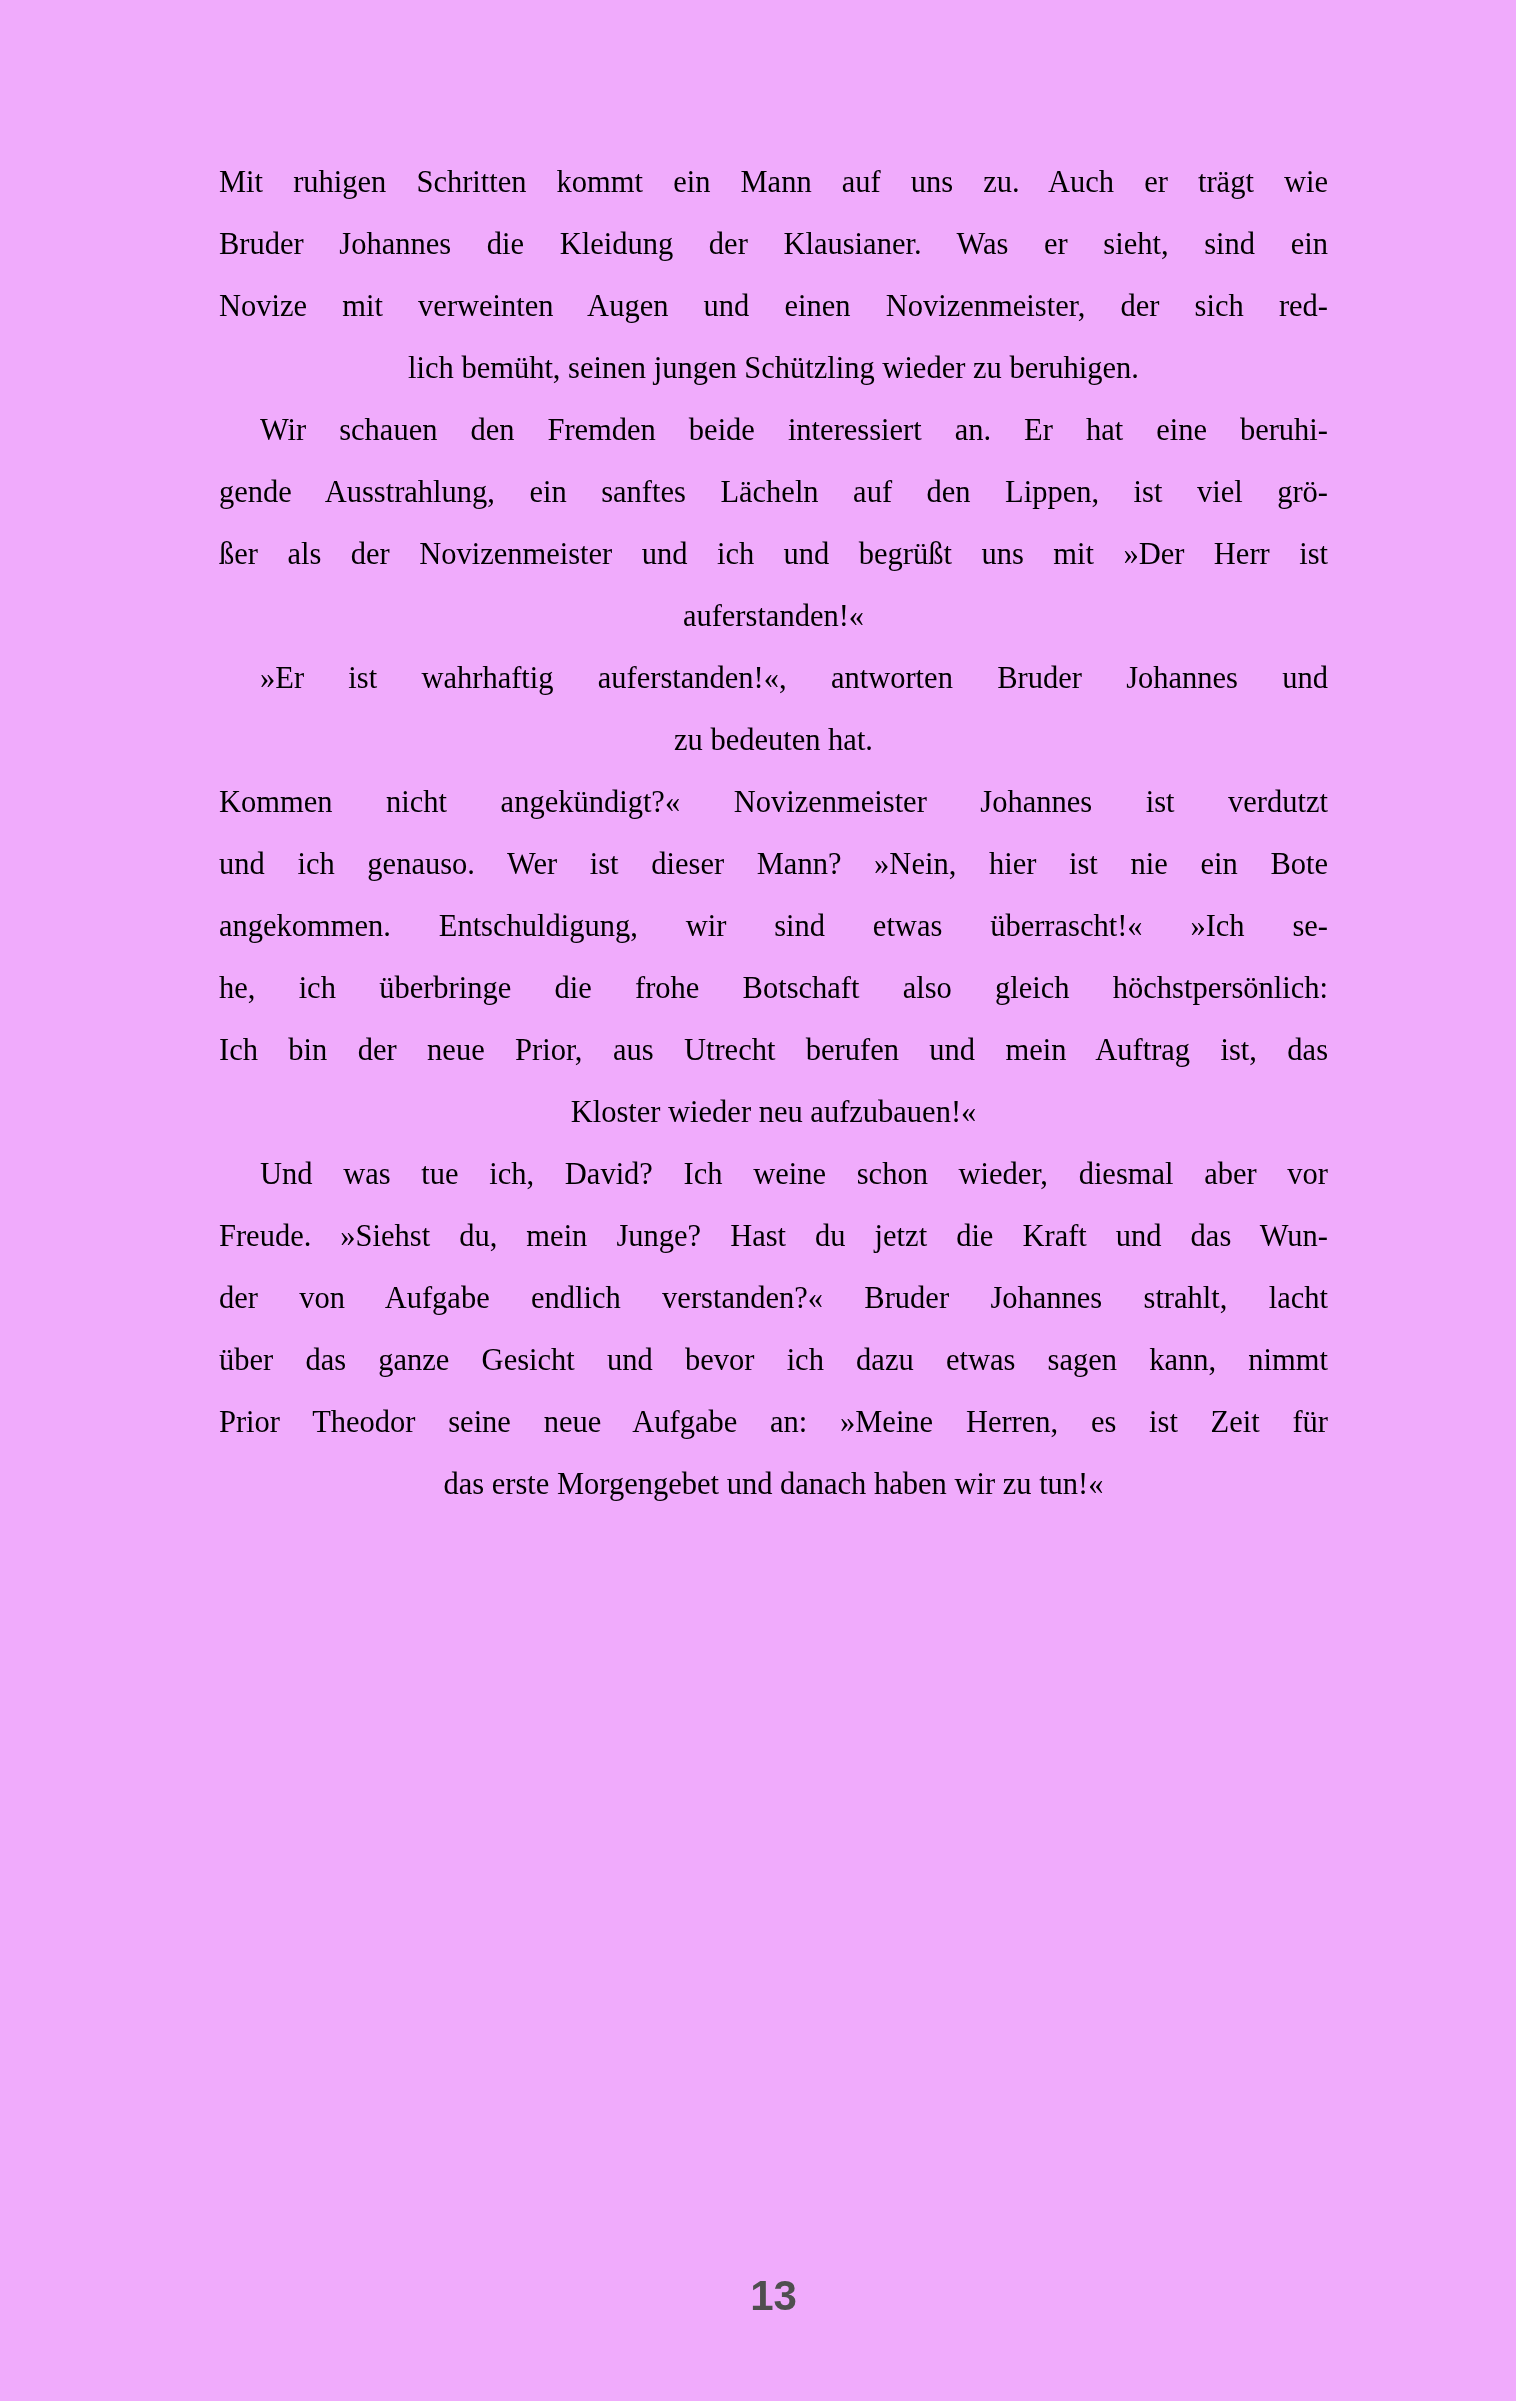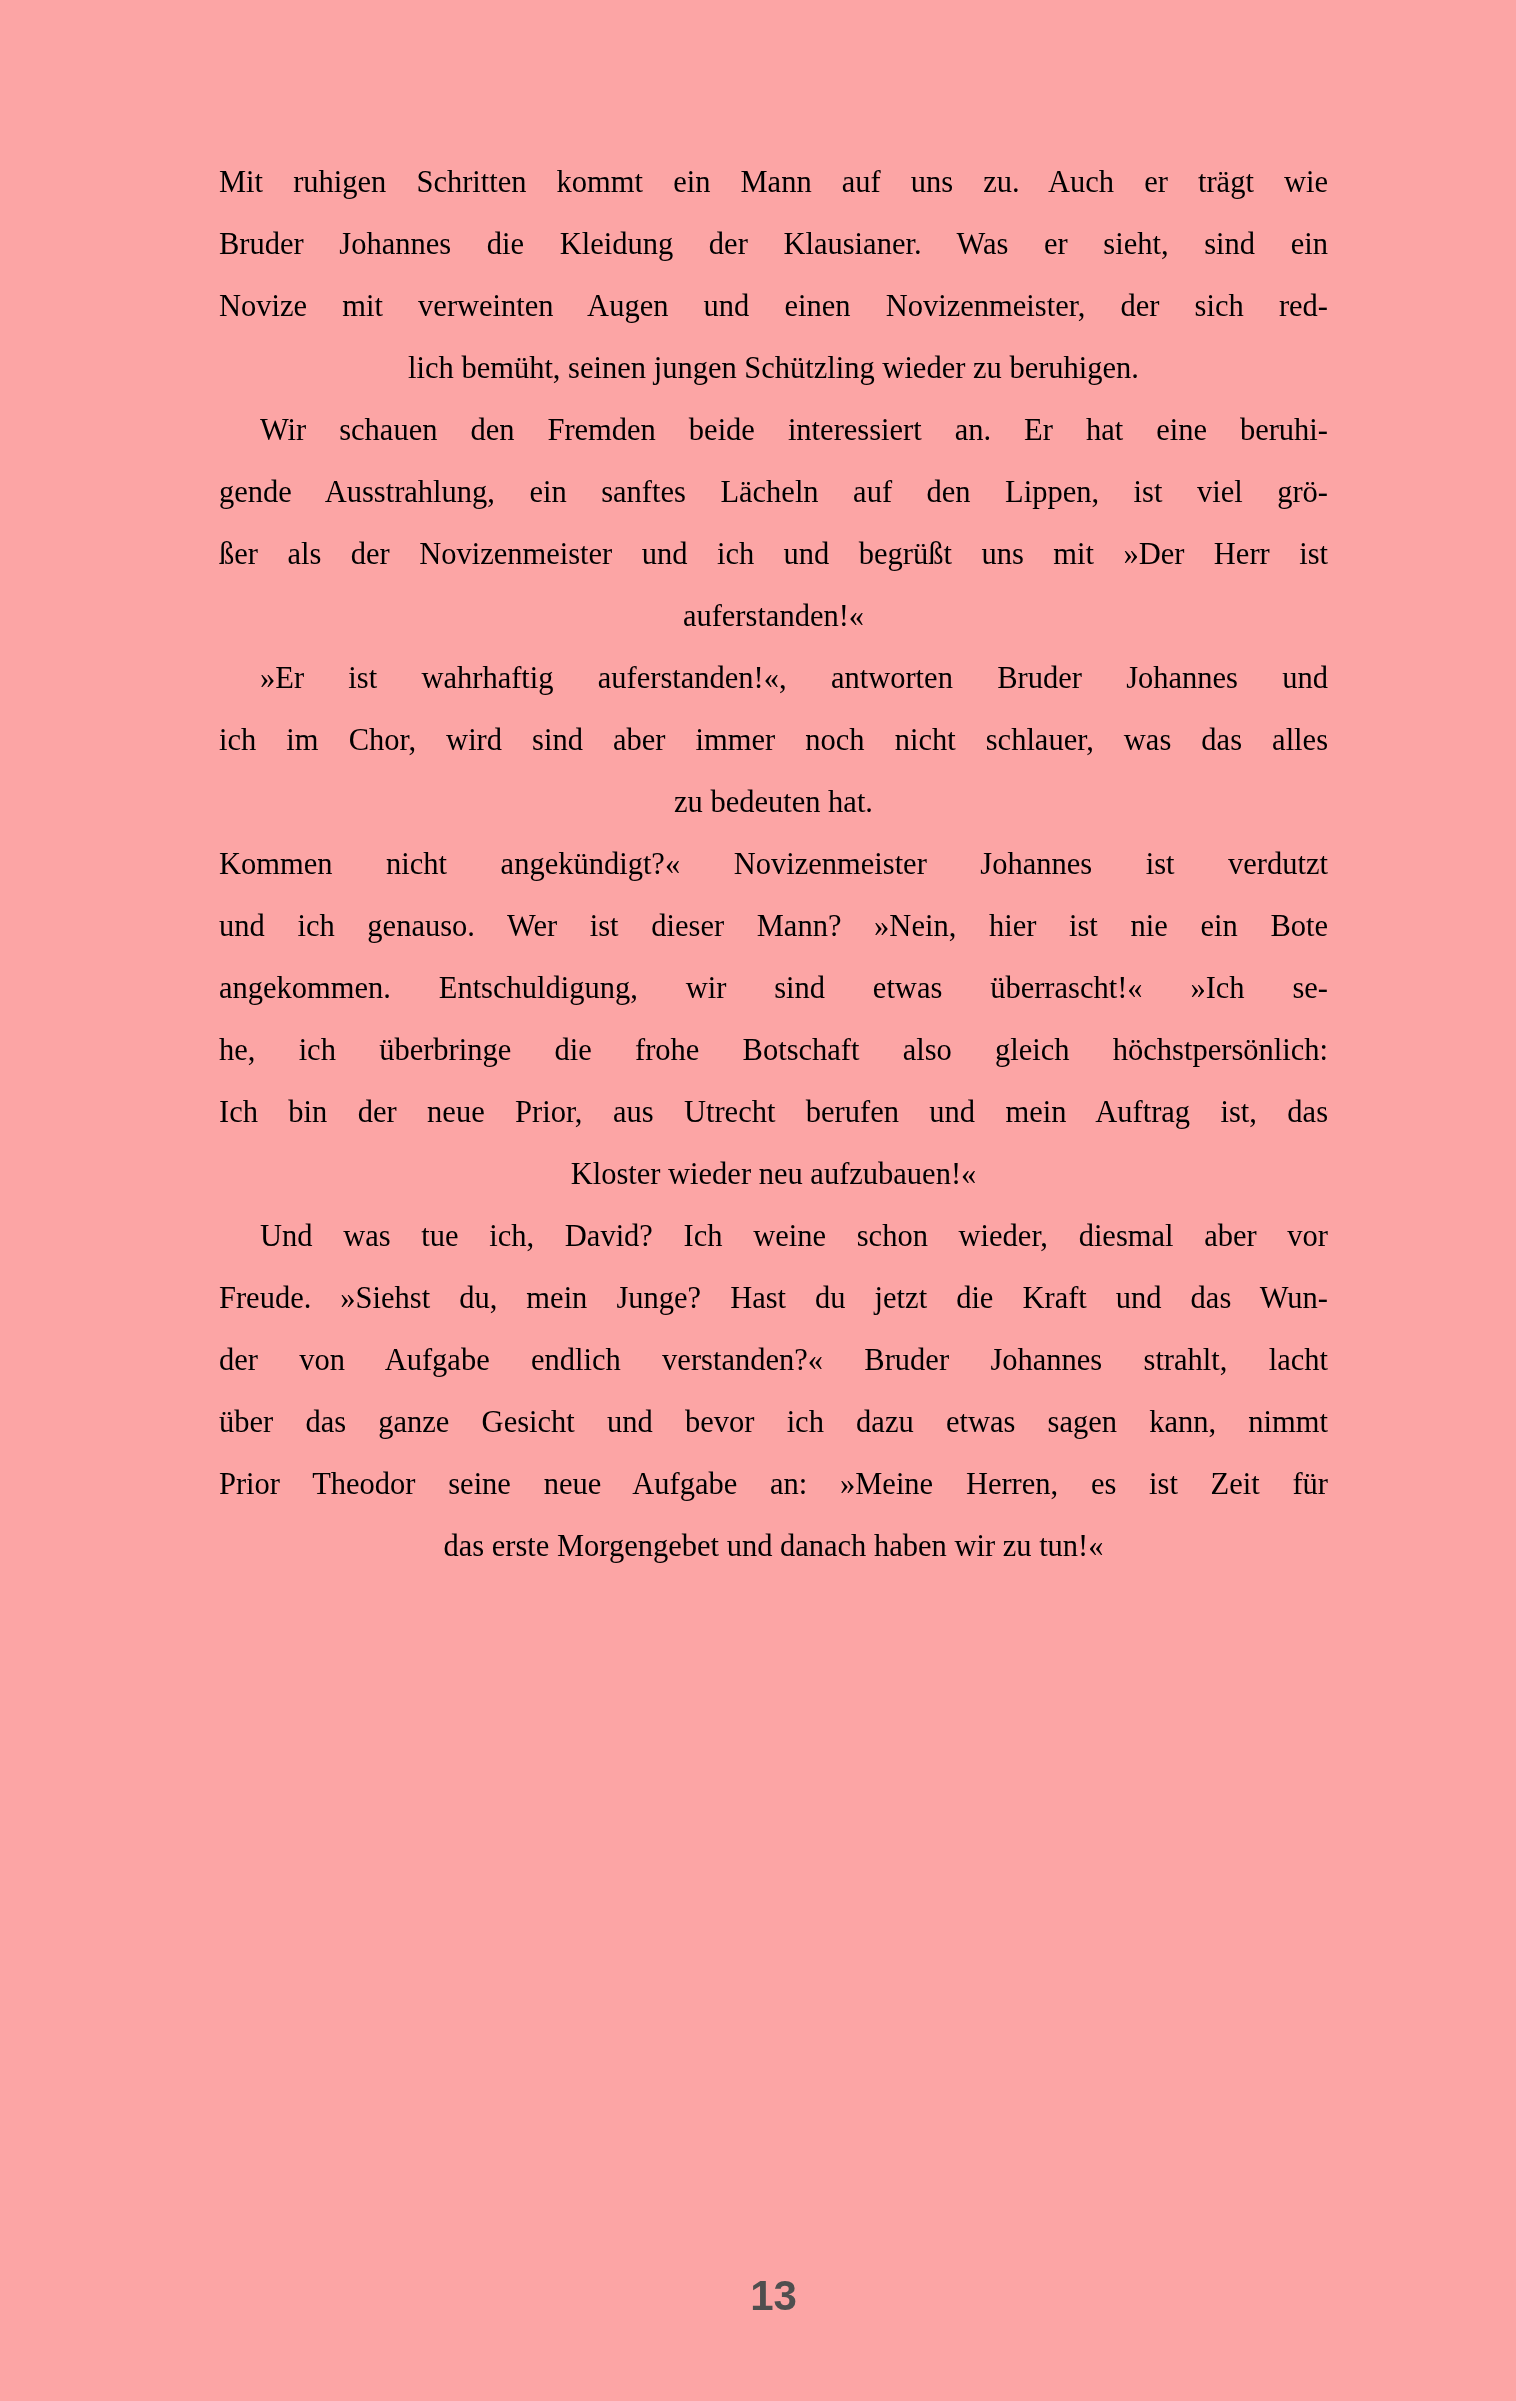--- a/index.html
+++ b/index.html
@@ -4,21 +4,21 @@
 <style>
   html, body {
     margin: 0;
     padding: 0;
     background: #ffffff;
   }
   .page {
     position: relative;
     width: 1517px;
     height: 2401px;
-    background: #fca5a5;
+    background: #f0abfc;
     overflow: hidden;
     font-family: "Liberation Serif", "DejaVu Serif", serif;
   }
   .text-block {
     position: absolute;
     left: 219px;
     top: 151px;
     width: 1109px;
     font-size: 30.5px;
     line-height: 62px;
@@ -62,21 +62,20 @@
         <div class="line">lich bemüht, seinen jungen Schützling wieder zu beruhigen.</div>
       </div>
       <div class="paragraph">
         <div class="line justify indent">Wir schauen den Fremden beide interessiert an. Er hat eine beruhi-</div>
         <div class="line justify">gende Ausstrahlung, ein sanftes Lächeln auf den Lippen, ist viel grö-</div>
         <div class="line justify">ßer als der Novizenmeister und ich und begrüßt uns mit »Der Herr ist</div>
         <div class="line">auferstanden!«</div>
       </div>
       <div class="paragraph">
         <div class="line justify indent">»Er ist wahrhaftig auferstanden!«, antworten Bruder Johannes und</div>
-        <div class="line justify">ich im Chor, wird sind aber immer noch nicht schlauer, was das alles</div>
         <div class="line">zu bedeuten hat.</div>
       </div>
       <div class="paragraph">
         <div class="line justify">Kommen nicht angekündigt?« Novizenmeister Johannes ist verdutzt</div>
         <div class="line justify">und ich genauso. Wer ist dieser Mann? »Nein, hier ist nie ein Bote</div>
         <div class="line justify">angekommen. Entschuldigung, wir sind etwas überrascht!« »Ich se-</div>
         <div class="line justify">he, ich überbringe die frohe Botschaft also gleich höchstpersönlich:</div>
         <div class="line justify">Ich bin der neue Prior, aus Utrecht berufen und mein Auftrag ist, das</div>
         <div class="line">Kloster wieder neu aufzubauen!«</div>
       </div>

